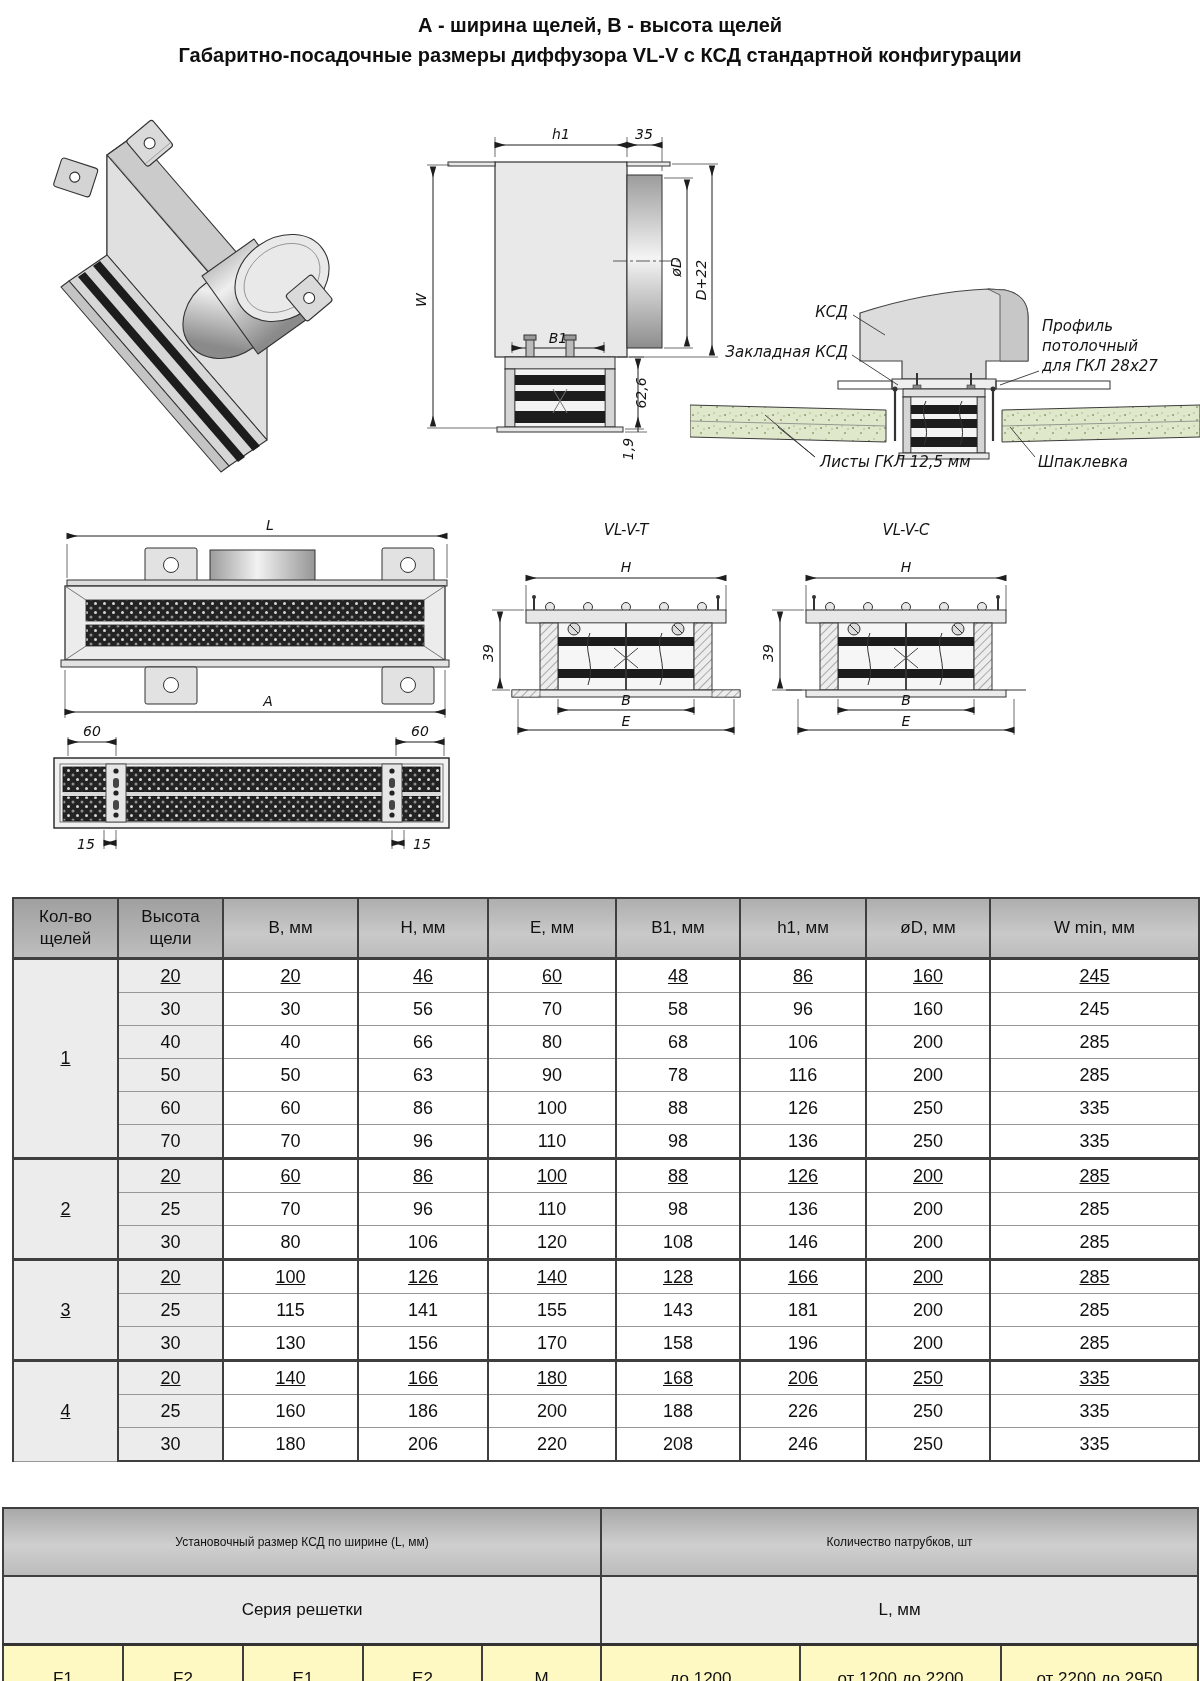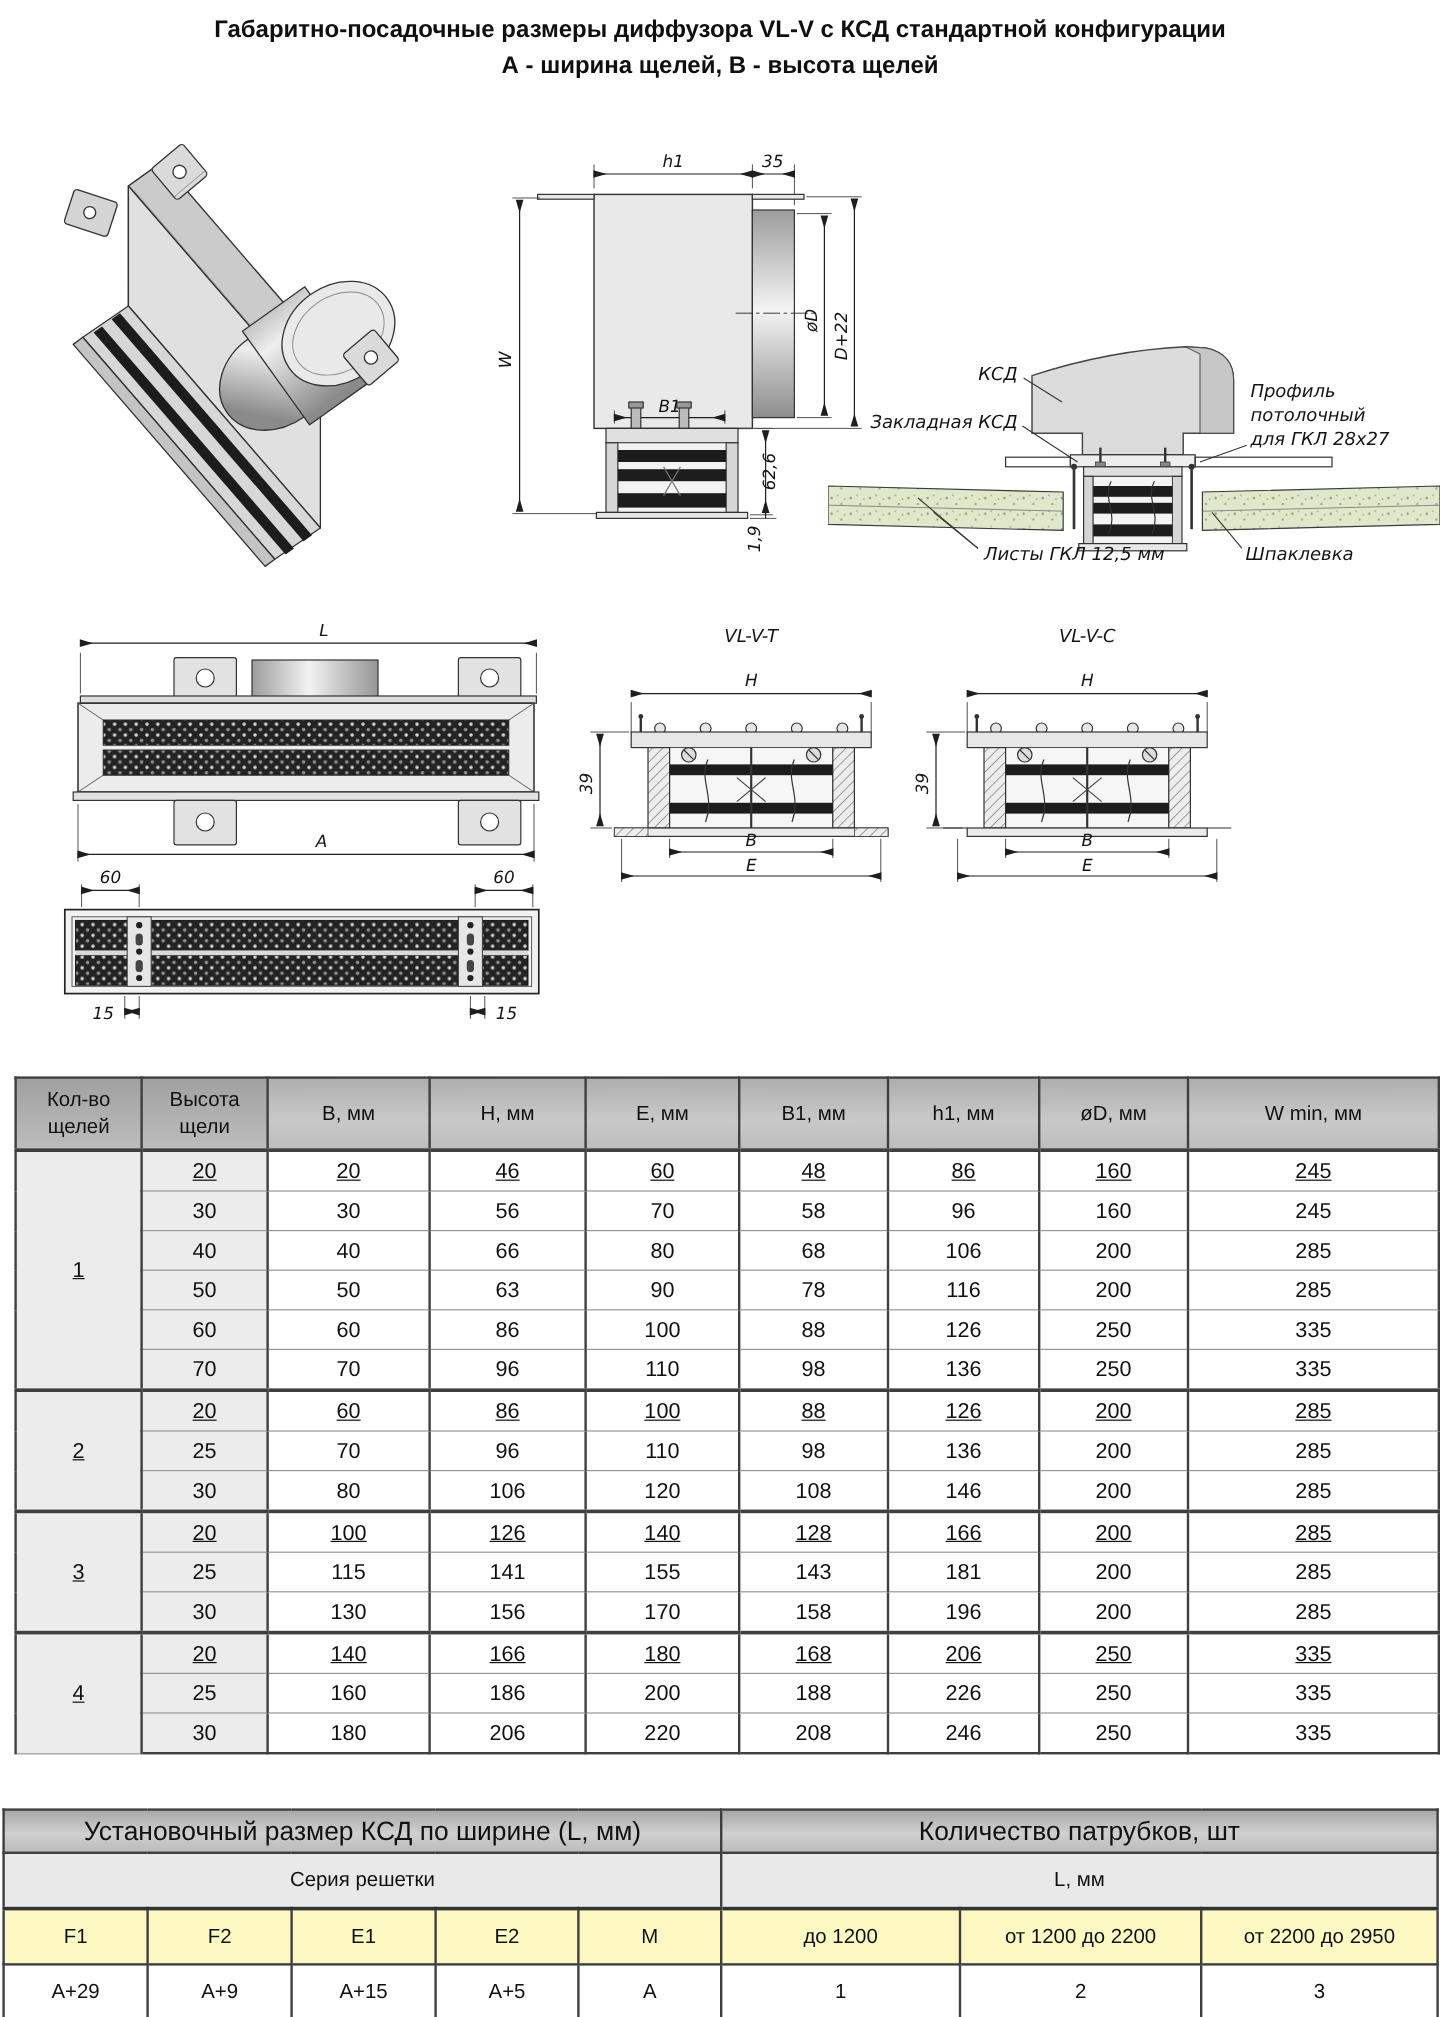--- a/index.html
+++ b/index.html
@@ -23,32 +23,32 @@
   .maintbl td{border-left:2px solid #3f3f3f;border-right:2px solid #3f3f3f;
        border-top:1px solid #979797;border-bottom:1px solid #979797;
        text-align:center;font-size:18px;color:#101010;height:32px;padding:0;background:#fff;}
   .maintbl td.cnt{background:#ececec;}
   .maintbl td.hgt{background:#ececec;}
   .maintbl tr.grp td{border-top:3px solid #3f3f3f;text-decoration:underline;}
   .maintbl tbody tr:last-child td{border-bottom:2px solid #3f3f3f;}
 
   .btm{position:absolute;left:2px;top:1507px;width:1195px;}
   .btm th{background:linear-gradient(180deg,#a9a9a9 0%,#cfcfcf 55%,#bcbcbc 100%);
-       font-weight:400;font-size:22px;border:2px solid #3f3f3f;height:34px;color:#111;padding:0;}
+       font-weight:400;font-size:12px;border:2px solid #3f3f3f;height:34px;color:#111;padding:16px;}
   .btm td{border:2px solid #3f3f3f;text-align:center;font-size:17px;height:34px;
-       color:#101010;background:#fff;padding:5px;}
+       color:#101010;background:#fff;padding:16px;}
   .btm tr.sub td{background:#e9e9e9;border-bottom:3px solid #333;}
   .btm tr.lbl td{background:#fef9c3;}
 </style>
 </head>
 <body>
 
 <div class="title">
+  <div>А - ширина щелей, В - высота щелей</div>
   <div>Габаритно-посадочные размеры диффузора VL-V с КСД стандартной конфигурации</div>
-  <div>А - ширина щелей, В - высота щелей</div>
 </div>
 
 <svg class="drw" style="left:20px;top:75px" width="360" height="400" viewBox="0 0 360 400">
   <defs>
     <marker id="arr" viewBox="0 0 12 8" refX="11" refY="4" markerWidth="12" markerHeight="8" orient="auto-start-reverse">
         <path d="M0.5,4 L11.5,0.8 L11.5,7.2 Z" fill="#1e1e1e"></path>
       </marker>
     <pattern id="hatch" width="6" height="6" patternUnits="userSpaceOnUse" patternTransform="rotate(45)">
       <rect width="6" height="6" fill="#ededed"></rect>
         <line x1="0" y1="0" x2="0" y2="6" stroke="#666" stroke-width="1"></line>

